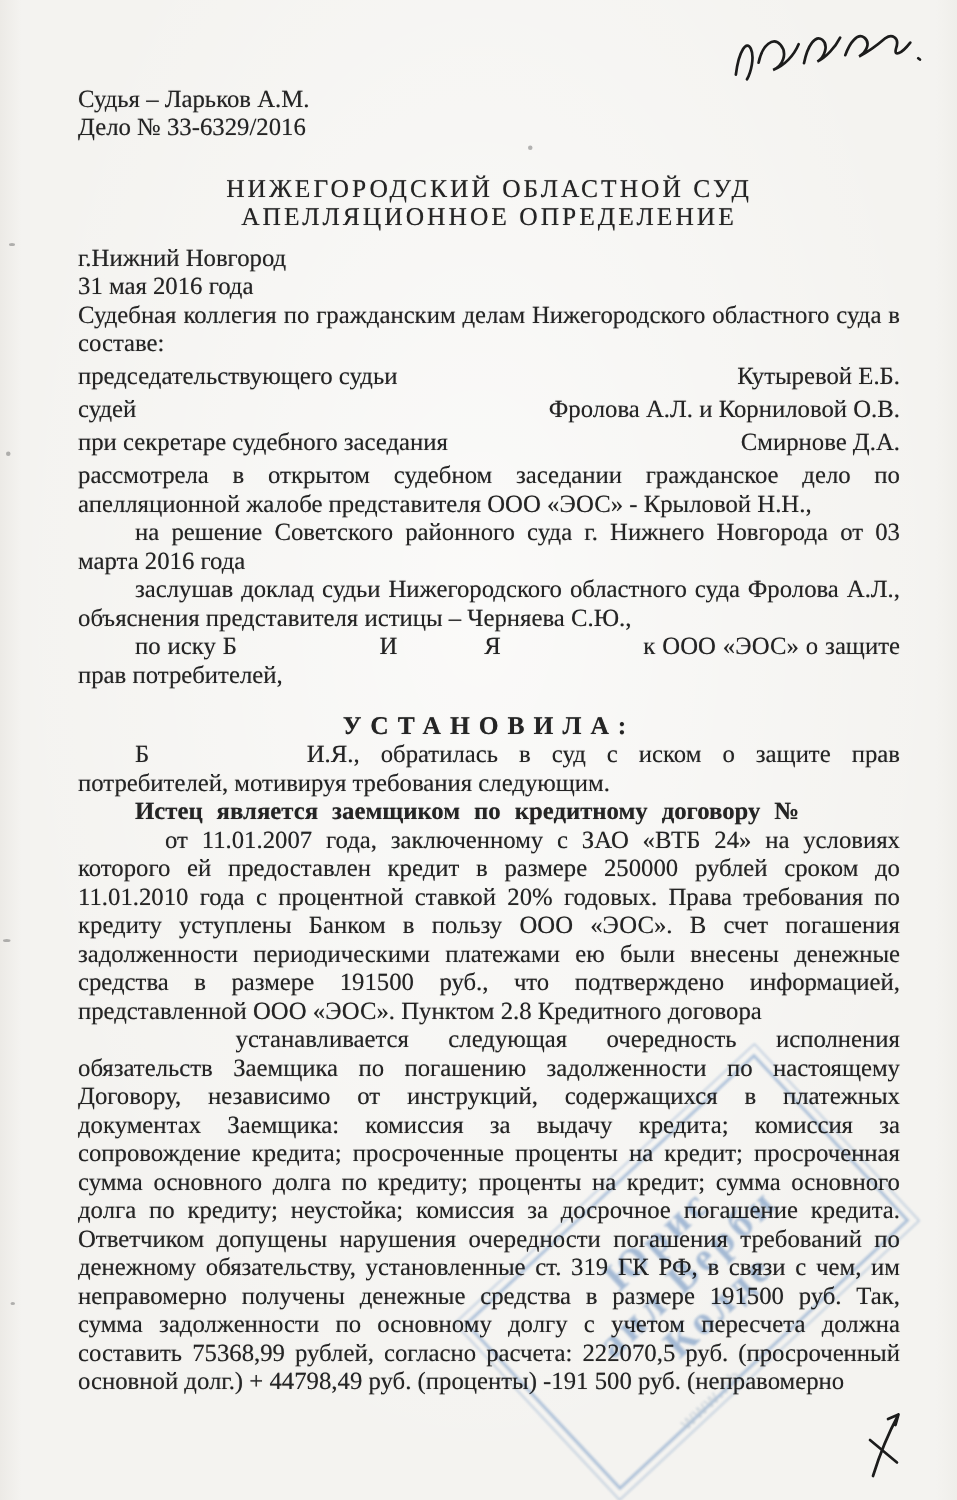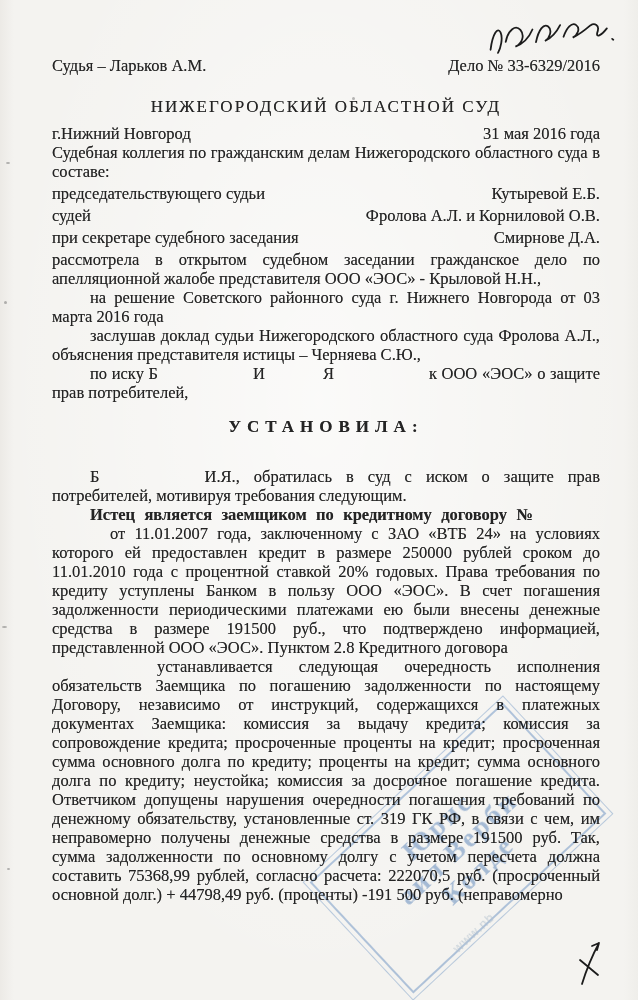--- a/index.html
+++ b/index.html
@@ -11,30 +11,30 @@
       #f4f3f0;
     font-family:"Liberation Serif","DejaVu Serif",serif;
     color:#242424;
   }
   .doc{
     position:absolute;left:0;top:0;right:0;
     padding:56px 38px 0 52px;
     font-size:16.5px;line-height:19px;
     text-shadow:0 0 .5px rgba(45,45,45,.55);
   }
-  .row{display:flex;justify-content:space-between;align-items:baseline;}
+  .row{display:flex;justify-content:space-between;align-items:baseline;flex-direction:column;}
   .title-block{text-align:center;margin-top:22px;font-weight:normal;font-size:17px;letter-spacing:2px;line-height:19px;}
   .dateline{margin-top:8px;}
   .para{margin:0;text-align:justify;}
   .ind{text-indent:38px;}
   .jl{text-align-last:justify;font-weight:bold;}
   .comp-row{display:flex;justify-content:space-between;align-items:flex-start;margin:3px 0;}
   .section-heading{
     text-align:center;font-weight:600;font-size:17px;letter-spacing:6px;
-    margin:15px 0 31px;
+    margin:15px 0 0;
   }
   .rgap{display:inline-block;height:1px;vertical-align:baseline;}
   
   .watermark{
     position:absolute;left:326px;top:772px;width:264px;height:152px;
     transform:rotate(-43deg);transform-origin:50% 50%;
     mix-blend-mode:multiply;opacity:.5;filter:blur(.7px);
     pointer-events:none;
   }
   .wm-frame{
@@ -56,20 +56,21 @@
 
 <div class="doc">
 
   <div class="row">
     <span>Судья – Ларьков А.М.</span>
     <span>Дело № 33-6329/2016</span>
   </div>
 
   <div class="title-block">
     <div>НИЖЕГОРОДСКИЙ ОБЛАСТНОЙ СУД</div>
+    <div>АПЕЛЛЯЦИОННОЕ ОПРЕДЕЛЕНИЕ</div>
   </div>
 
   <div class="row dateline">
     <span>г.Нижний Новгород</span>
     <span>31 мая 2016 года</span>
   </div>
 
   <p class="para">Судебная коллегия по гражданским делам Нижегородского областного суда в составе:</p>
 
   <div>

